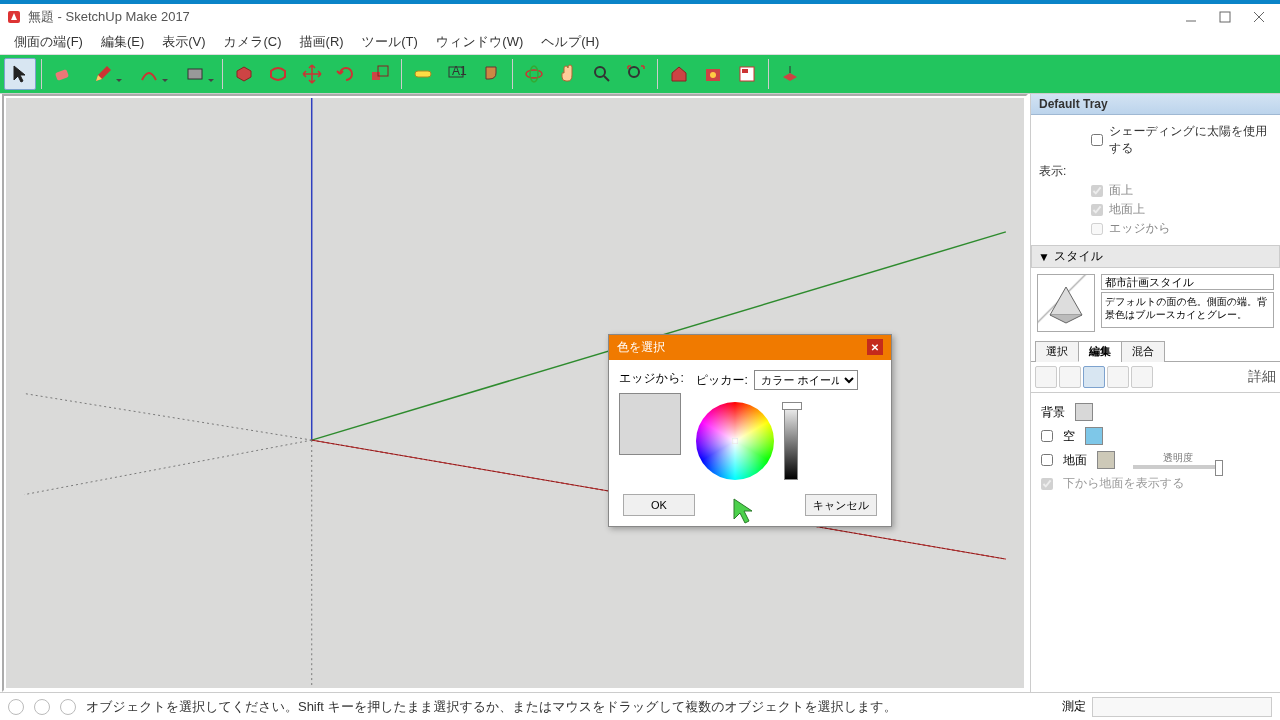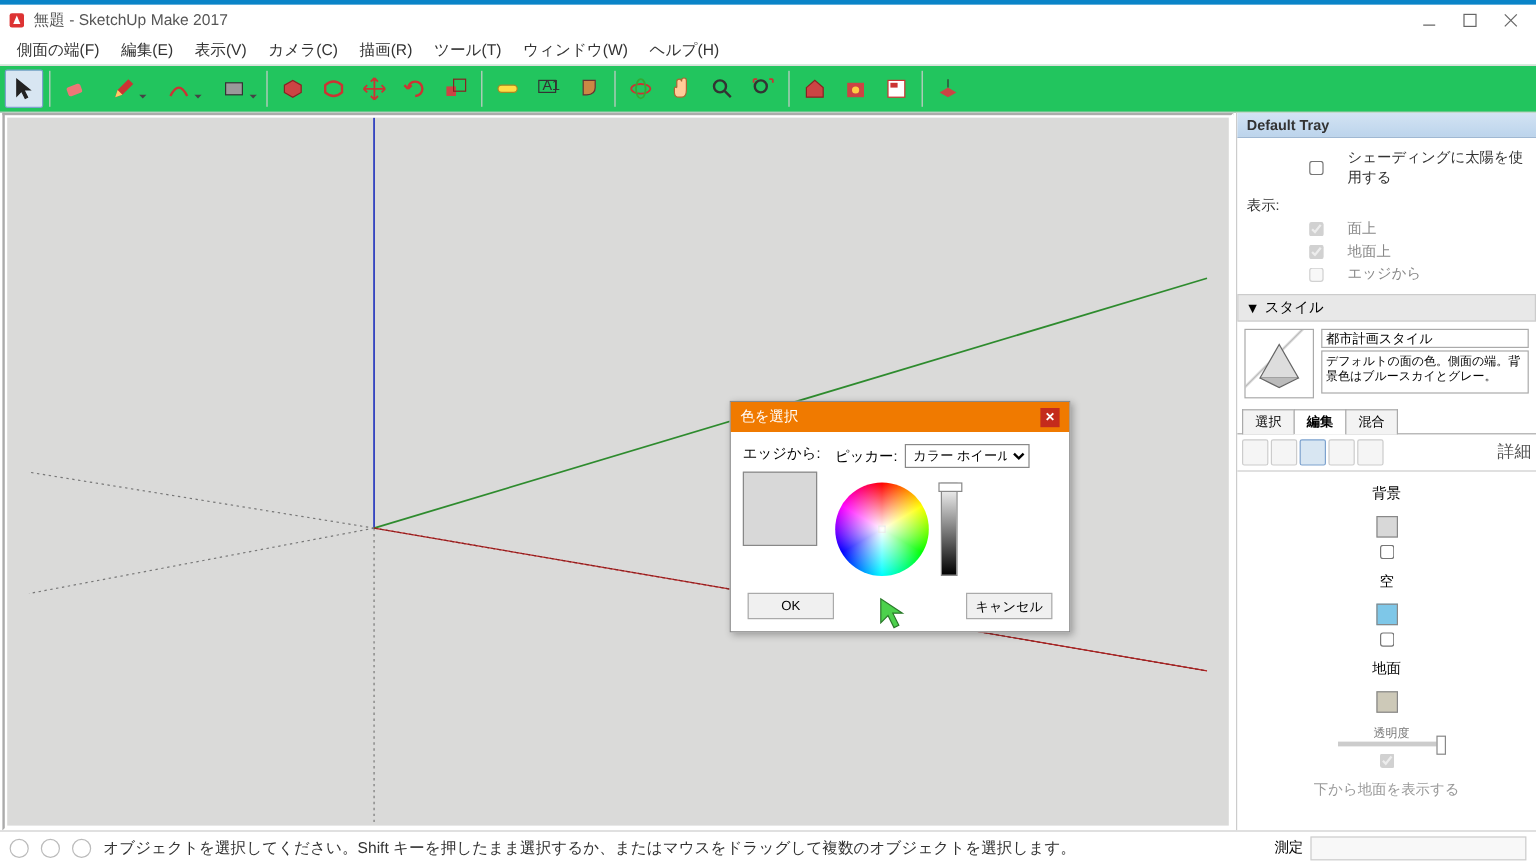--- a/index.html
+++ b/index.html
@@ -17,49 +17,49 @@
 .tbtn.active { border: 1px solid #7da2ce; background: #d8e6f2; }
 .tbtn.dd::after { content: ""; position: absolute; right: 2px; bottom: 4px; border: 3px solid transparent; border-top-color: #444; }
 .tbtn-dd { width: 44px; }
 .tsep { width: 1px; height: 30px; background: #ccc; margin: 0 3px; }
 .content { position: absolute; top: 94px; bottom: 28px; left: 0; right: 0; display: flex; }
 .canvas-wrap { flex: 1; position: relative; background: #fff; border: 2px inset #fff; margin: 0 2px; }
 .viewport { position: absolute; inset: 0; background: #dadad9; margin: 2px; overflow: hidden; }
 .tray { width: 250px; background: #fff; border-left: 1px solid #ccc; display: flex; flex-direction: column; overflow: hidden; }
 .tray-hdr { background: linear-gradient(#d3e3f3,#bcd4ec); padding: 3px 8px; font-size: 12px; font-weight: bold; color: #333; border-bottom: 1px solid #9fb8d3; }
 .tray-body { padding: 6px 6px; font-size: 12px; color: #333; }
-.chk { display: flex; align-items: center; gap: 20px; margin: 2px 0 2px 54px; }
+.chk { display: flex; align-items: center; gap: 6px; margin: 2px 0 2px 54px; }
 .chk.d { color: #888; }
 .chk input { width: 12px; height: 12px; }
 .sect-hdr { background: #e8e8e8; padding: 2px 6px; border: 1px solid #ccc; display: flex; align-items: center; gap: 4px; font-size: 12px; }
 .style-box { display: flex; gap: 6px; padding: 6px; }
 .style-thumb { width: 58px; height: 58px; border: 1px solid #aaa; background: linear-gradient(135deg,#fff 40%,#bbb 42%,#fff 44%); display: flex; align-items: center; justify-content: center; }
 .style-info { flex: 1; }
 .style-info input { width: 100%; border: 1px solid #aaa; padding: 1px 3px; font-size: 11px; margin-bottom: 2px; background: #fff; }
 .style-info .desc { border: 1px solid #aaa; padding: 2px 3px; font-size: 10px; height: 36px; line-height: 1.3; background: #fff; }
 .tabs { display: flex; border-bottom: 1px solid #aaa; margin-top: 2px; padding-left: 4px; }
 .tabs .tab { padding: 2px 10px; border: 1px solid #aaa; border-bottom: none; background: #f3f3f3; font-size: 11px; position: relative; top: 1px; margin-right: -1px; }
 .tabs .tab.active { background: #fff; font-weight: bold; border-bottom: 1px solid #fff; }
 .subtb { display: flex; gap: 2px; padding: 4px; border-bottom: 1px solid #ccc; align-items: center; }
 .subbtn { width: 22px; height: 22px; border: 1px solid #ccc; background: #f5f5f5; border-radius: 2px; }
 .subbtn.active { border: 1px solid #7da2ce; background: #d8e6f2; }
-.prop { display: flex; align-items: center; gap: 10px; margin: 6px 4px; font-size: 12px; flex-direction: column; }
+.prop { display: flex; align-items: center; gap: 10px; margin: 6px 4px; font-size: 12px; }
 .prop.ck input[type=checkbox] { width: 12px; height: 12px; }
 .swatch { width: 18px; height: 18px; border: 1px solid #888; background: #d8d8d8; }
 .swatch.sky { background: #7ec7e8; }
 .swatch.gnd { background: #cdc9b8; }
 .slider { width: 90px; height: 4px; background: #ccc; position: relative; }
 .slider::after { content: ""; position: absolute; right: 0; top: -5px; width: 6px; height: 14px; background: #fff; border: 1px solid #888; }
 .statusbar { position: absolute; bottom: 0; left: 0; right: 0; height: 28px; background: #fff; border-top: 1px solid #ccc; display: flex; align-items: center; padding: 0 8px; gap: 10px; }
 .sb-ico { width: 16px; height: 16px; border: 1px solid #bbb; border-radius: 50%; }
 .sb-text { font-size: 13px; color: #333; }
 .sb-right { margin-left: auto; display: flex; align-items: center; gap: 6px; }
 .sb-input { width: 180px; height: 20px; border: 1px solid #ccc; background: #f8f8f8; }
 .dialog { position: absolute; left: 608px; top: 334px; width: 284px; background: #fff; border: 1px solid #888; box-shadow: 2px 2px 6px rgba(0,0,0,0.3); }
-.dlg-title { background: #f07a00; color: #fff; padding: 4px 8px; font-size: 12px; display: flex; align-items: flex-end; }
+.dlg-title { background: #f07a00; color: #fff; padding: 4px 8px; font-size: 12px; display: flex; align-items: flex-start; }
 .dlg-close { margin-left: auto; width: 16px; height: 16px; background: #c42b1c; color: #fff; display: flex; align-items: center; justify-content: center; font-size: 10px; font-weight: bold; cursor: pointer; }
 .dlg-body { padding: 10px; }
 .dlg-row { display: flex; align-items: flex-start; gap: 12px; }
 .dlg-col { display: flex; flex-direction: column; gap: 6px; }
 .preview-sw { width: 62px; height: 62px; border: 1px solid #888; background: #d8d8d8; }
 .picker-sel { width: 104px; height: 20px; border: 1px solid #888; background: #fff; font-size: 11px; padding: 0 2px; }
 .wheel { width: 78px; height: 78px; border-radius: 50%; background: conic-gradient(red,yellow,lime,cyan,blue,magenta,red); position: relative; margin-top: 6px; }
 .wheel::after { content: ""; position: absolute; inset: 0; border-radius: 50%; background: radial-gradient(circle,#fff 0%,rgba(255,255,255,0) 70%); }
 .wheel-mark { position: absolute; top: 36px; left: 36px; width: 6px; height: 6px; border: 1px solid #000; }
 .val-slider { width: 14px; height: 78px; border: 1px solid #888; background: linear-gradient(#fff,#000); margin-top: 6px; position: relative; }

